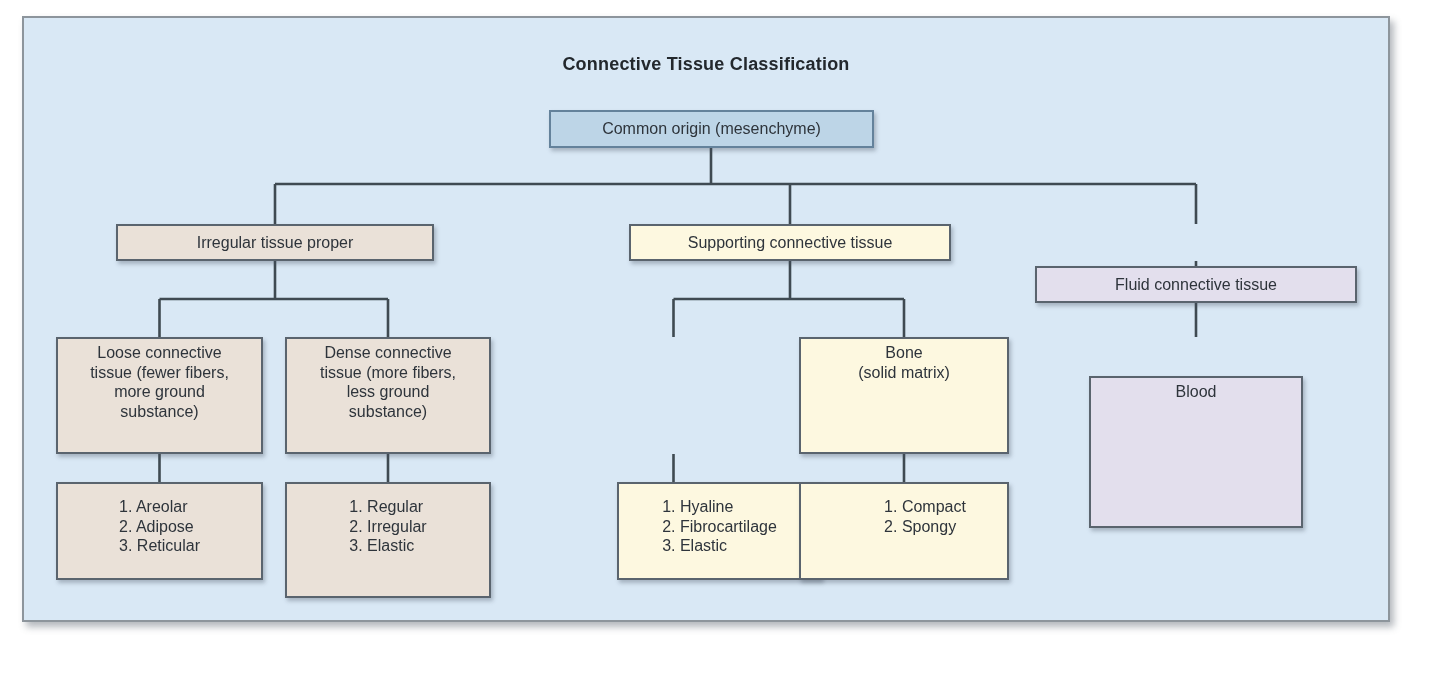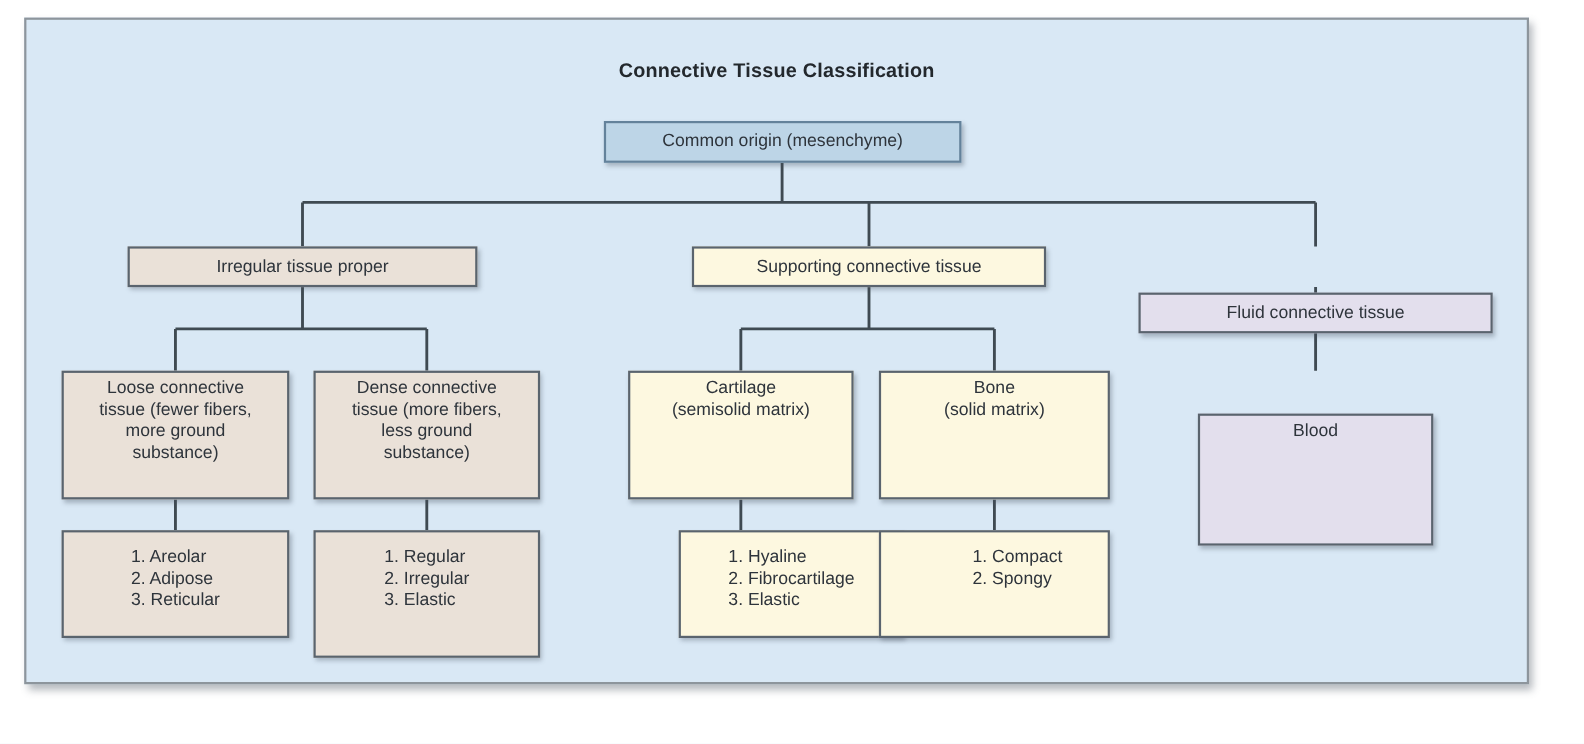--- a/index.html
+++ b/index.html
@@ -118,27 +118,25 @@
   <div class="box tan top-align" style="left:32px; top:319px; width:207px; height:117px;">Loose connective
 tissue (fewer fibers,
 more ground
 substance)</div>
 
   <div class="box tan top-align" style="left:261px; top:319px; width:206px; height:117px;">Dense connective
 tissue (more fibers,
 less ground
 substance)</div>
 
-  <div class="box cream top-align" style="left:547px; top:319px; width:205px; height:117px;">Cartilage
-(semisolid matrix)</div>
 
   <div class="box cream top-align" style="left:775px; top:319px; width:210px; height:117px;">Bone
 (solid matrix)</div>
 
-  <div class="box lav top-align" style="left:1065px; top:316px; width:214px; height:120px;">Blood</div>
+  <div class="box lav top-align" style="left:1065px; top:316px; width:214px; height:152px;">Blood</div>
 
   <div class="box tan list-box" style="left:32px; top:464px; width:207px; height:98px;">
     <div class="list">1. Areolar
 2. Adipose
 3. Reticular</div>
   </div>
 
   <div class="box tan list-box" style="left:261px; top:464px; width:206px; height:116px;">
     <div class="list">1. Regular
 2. Irregular

